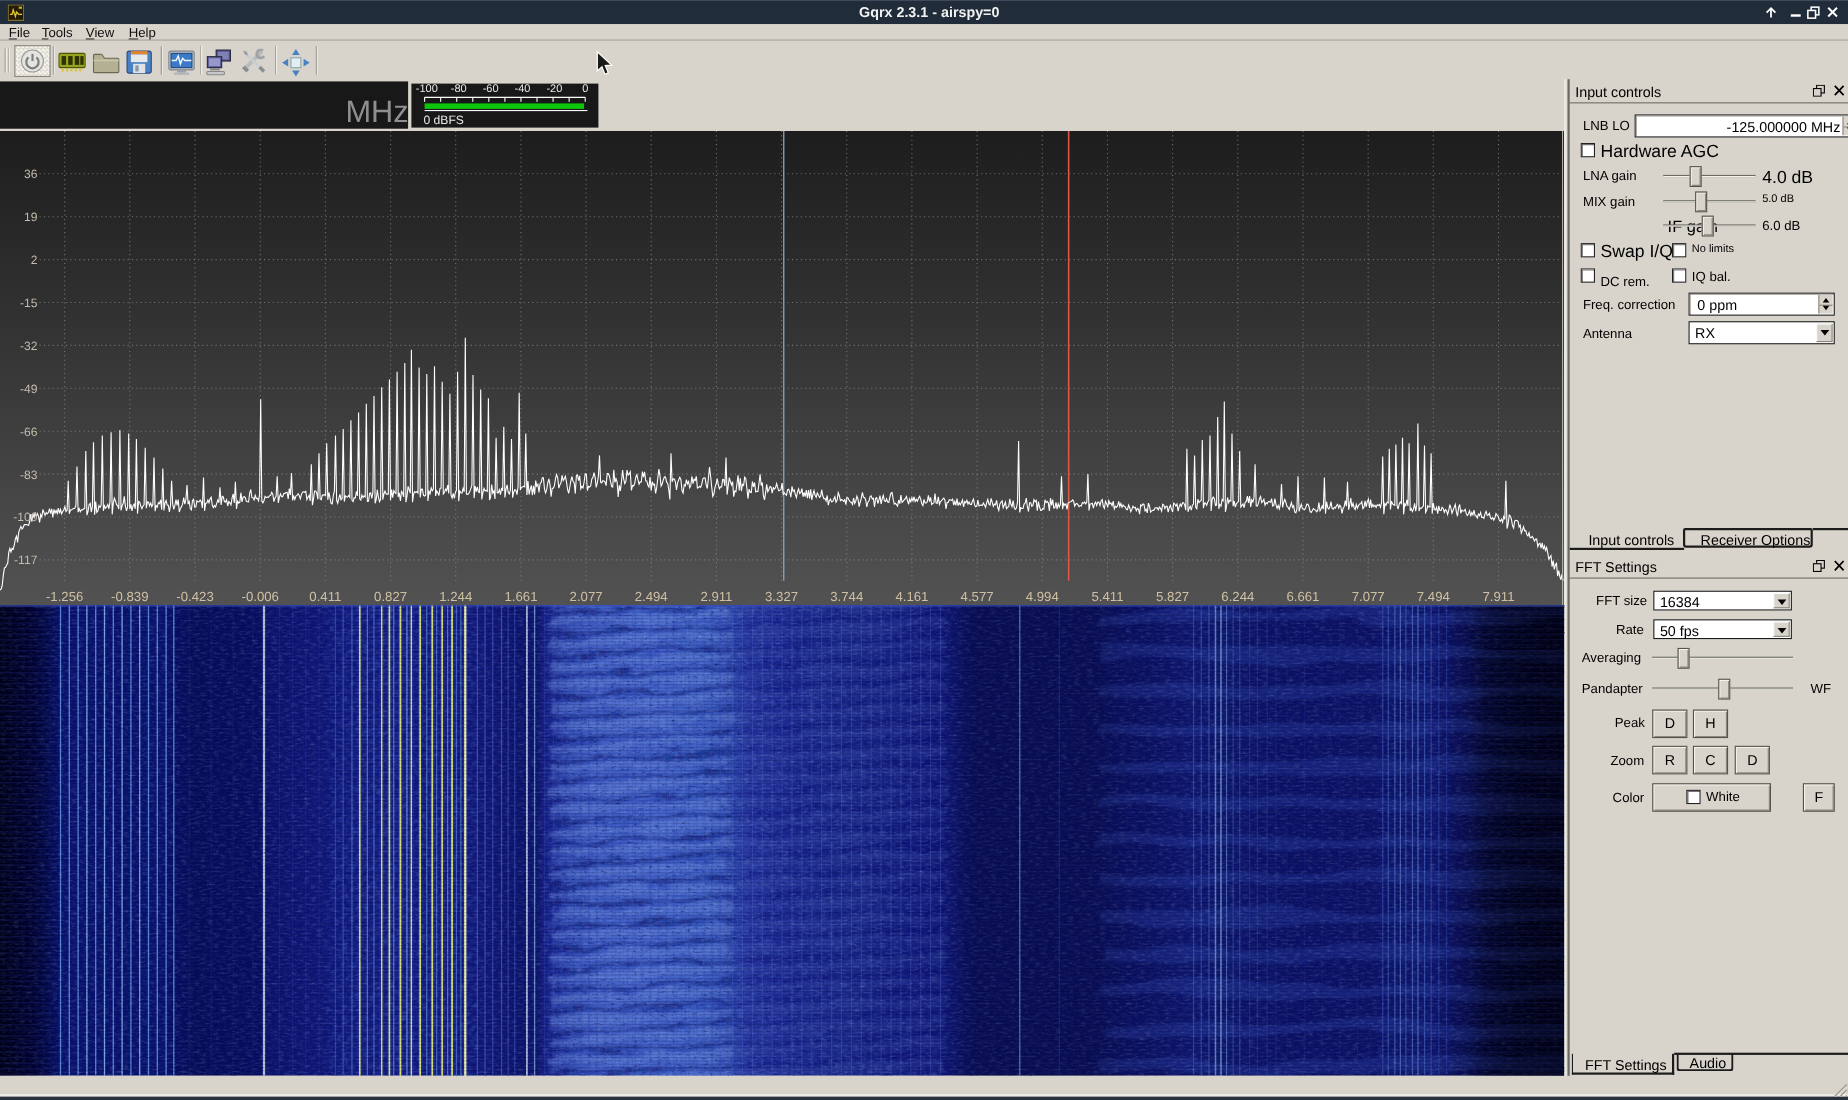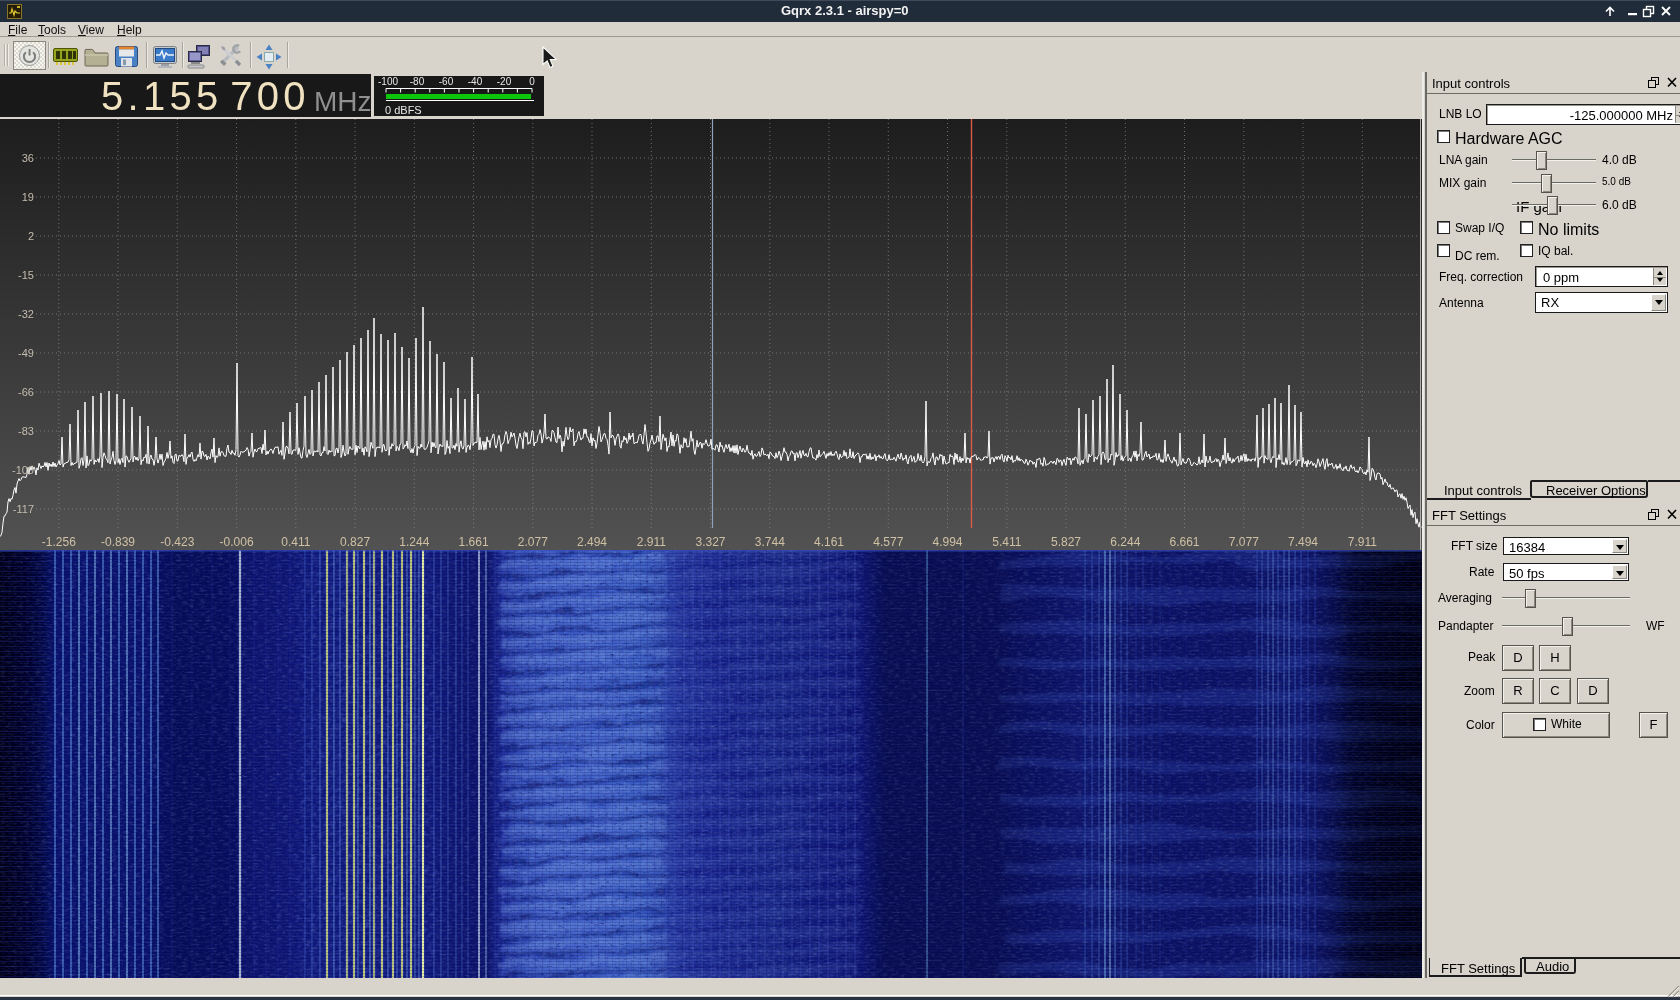--- a/index.html
+++ b/index.html
@@ -156,21 +156,20 @@
 <path d="M14,1.5 L17.5,7 L10.5,7 Z" fill="#4a80c4"></path>
 <path d="M14,26.5 L17.5,21 L10.5,21 Z" fill="#4a80c4"></path>
 <path d="M1.5,14 L7,10.5 L7,17.5 Z" fill="#4a80c4"></path>
 <path d="M26.5,14 L21,10.5 L21,17.5 Z" fill="#4a80c4"></path>
     </svg>
 <div class="abs tsep" style="left:287px"></div>
 <svg class="abs" style="left:538px;top:46px" width="22" height="26">
 <path d="M5,1 L5,18.5 L9.2,14.8 L12,21.5 L15,20.2 L12.2,13.6 L18,13.2 Z" fill="#1a1a1a" stroke="#fff" stroke-width="1.1"></path>
     </svg>
 <div class="abs" id="freqbox"></div>
-<div class="abs" id="freqdigits">5.155 700</div>
 <div class="abs" id="freqmhz">MHz</div>
 <div class="abs" id="meter">
 <div class="mlab" style="left:14px">-100</div>
 <div class="mlab" style="left:43px">-80</div>
 <div class="mlab" style="left:72px">-60</div>
 <div class="mlab" style="left:101px">-40</div>
 <div class="mlab" style="left:130px">-20</div>
 <div class="mlab" style="left:158px">0</div>
 <svg style="position:absolute;left:0;top:0" width="170" height="40">
 <line x1="12" y1="12.5" x2="158" y2="12.5" stroke="#fff"></line>
@@ -580,33 +579,33 @@
 <div class="txt" style="right:16px">-125.000000 MHz</div>
 <div class="spinbtns">
         <i></i>
       </div>
     </div>
 <div class="abs check" style="left:1437px;top:130px"></div>
 <div class="abs lab" style="left:1455px;top:130px;font-size:16px">Hardware AGC</div>
 <div class="abs lab" style="left:1439px;top:153px;font-size:12px">LNA gain</div>
 <div class="abs strack" style="left:1512px;top:159px;width:84px"></div>
 <div class="abs shandle" style="left:1536px;top:151px"></div>
-<div class="abs lab" style="left:1602px;top:153px;font-size:12px">4.0 dB</div>
+<div class="abs lab" style="left:1602px;top:153px;font-size:16px">4.0 dB</div>
 <div class="abs lab" style="left:1439px;top:176px;font-size:12px">MIX gain</div>
 <div class="abs strack" style="left:1512px;top:182px;width:84px"></div>
 <div class="abs shandle" style="left:1541px;top:174px"></div>
 <div class="abs lab" style="left:1602px;top:176px;font-size:10px">5.0 dB</div>
 <div class="abs lab" style="left:1516px;top:198px;font-size:15px">IF gain</div>
 <div class="abs strack" style="left:1512px;top:204px;width:84px"></div>
 <div class="abs shandle" style="left:1547px;top:196px"></div>
 <div class="abs lab" style="left:1602px;top:198px;font-size:12px">6.0 dB</div>
 <div class="abs check" style="left:1437px;top:221px"></div>
-<div class="abs lab" style="left:1455px;top:221px;font-size:12px">Swap I/Q</div>
+<div class="abs lab" style="left:1455px;top:221px;font-size:16px">Swap I/Q</div>
 <div class="abs check" style="left:1520px;top:221px"></div>
-<div class="abs lab" style="left:1538px;top:221px;font-size:16px">No limits</div>
+<div class="abs lab" style="left:1538px;top:221px;font-size:10px">No limits</div>
 <div class="abs check" style="left:1437px;top:244px"></div>
 <div class="abs lab" style="left:1455px;top:249px;font-size:12px">DC rem.</div>
 <div class="abs check" style="left:1520px;top:244px"></div>
 <div class="abs lab" style="left:1538px;top:244px;font-size:12px">IQ bal.</div>
 <div class="abs lab" style="left:1439px;top:270px;font-size:12px">Freq. correction</div>
 <div class="abs spin" style="left:1535px;top:266px;width:133px;height:21px">
 <div class="txt" style="left:7px">0 ppm</div>
 <div class="spinbtns">
         <i></i>
       </div>

